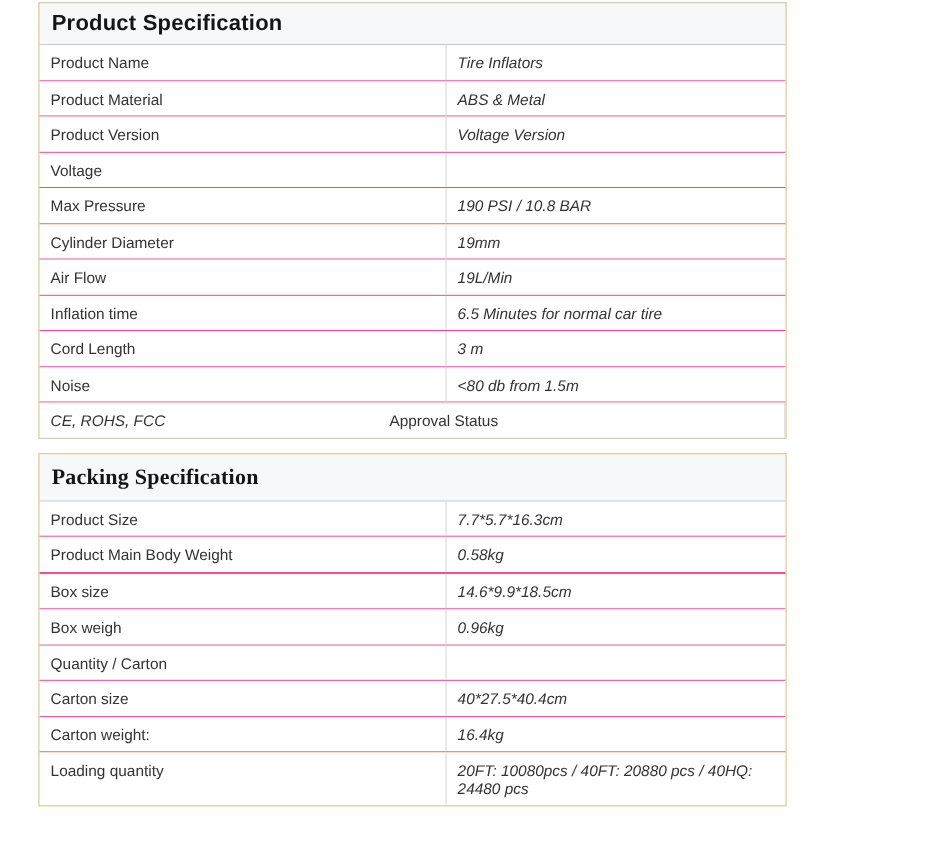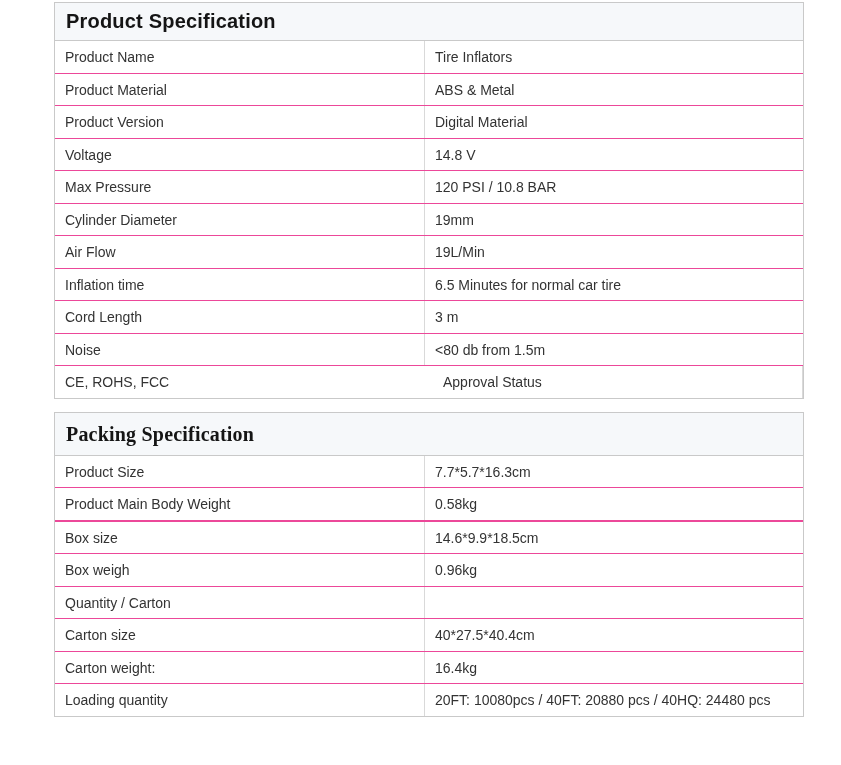--- a/index.html
+++ b/index.html
@@ -4,24 +4,23 @@
 <style>
   * { margin: 0; padding: 0; box-sizing: border-box; }
   html, body {
     width: 841px; height: 765px;
     background: #ffffff;
     font-family: "Liberation Sans", sans-serif;
     overflow: hidden;
   }
   .page { padding: 2px 0 0 35px; }
   .spec-table {
-    width: 750px;
+    width: 680px;
     border: 1px solid #c9c9c9;
     background: #fde047;
-    margin-left: 19px;
   }
   .spec-header {
     background: #f6f8fa;
     border-bottom: 1px solid #c9c9c9;
     padding: 6px 11px 7px 11px;
     font-size: 20px;
     font-weight: bold;
     color: #151515;
     letter-spacing: 0.2px;
     line-height: 24px;
@@ -37,50 +36,49 @@
     font-size: 14px;
     color: #333333;
     line-height: 16.5px;
     padding: 8px 10px 7px 10px;
   }
   .cell.label {
     width: 370px;
     flex: 0 0 370px;
     border-right: 1px solid #d9d9d9;
   }
-  .cell.value { flex: 1; }
+  .cell.value { flex: 1; font-style: italic; }
   .table-gap { height: 13px; }
 </style>
 </head>
 <body>
 
 <div class="page">
 
   <div class="spec-table">
     <div class="spec-header">Product Specification</div>
 
     <div class="spec-row">
       <div class="cell label">Product Name</div>
       <div class="cell value">Tire Inflators</div>
     </div>
     <div class="spec-row">
       <div class="cell label">Product Material</div>
       <div class="cell value">ABS &amp; Metal</div>
     </div>
     <div class="spec-row">
       <div class="cell label">Product Version</div>
-      <div class="cell value">Digital Material</div>
+      <div class="cell value">Voltage Version</div>
     </div>
     <div class="spec-row">
       <div class="cell label">Voltage</div>
-      <div class="cell value">14.8 V</div>
     </div>
     <div class="spec-row">
       <div class="cell label">Max Pressure</div>
-      <div class="cell value">120 PSI / 10.8 BAR</div>
+      <div class="cell value">190 PSI / 10.8 BAR</div>
     </div>
     <div class="spec-row">
       <div class="cell label">Cylinder Diameter</div>
       <div class="cell value">19mm</div>
     </div>
     <div class="spec-row">
       <div class="cell label">Air Flow</div>
       <div class="cell value">19L/Min</div>
     </div>
     <div class="spec-row">

